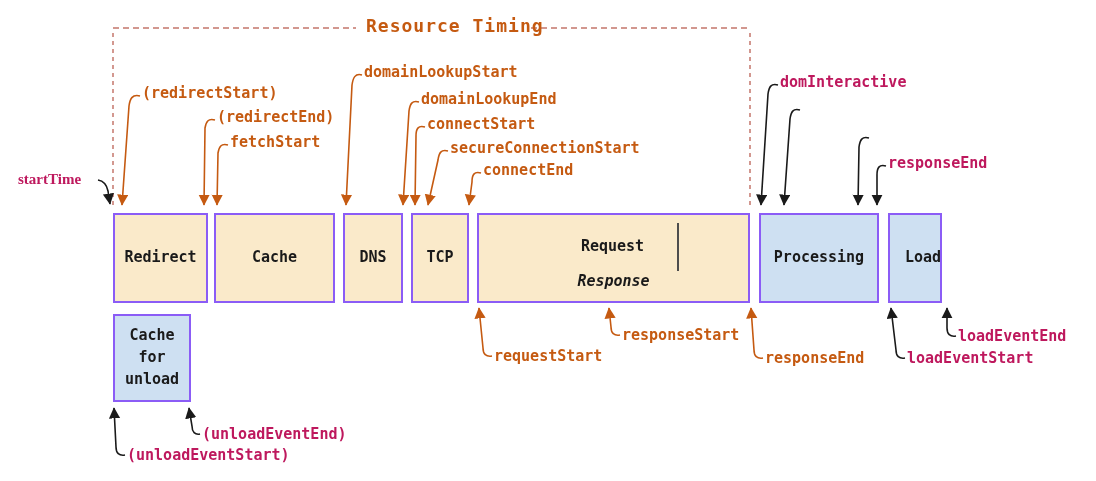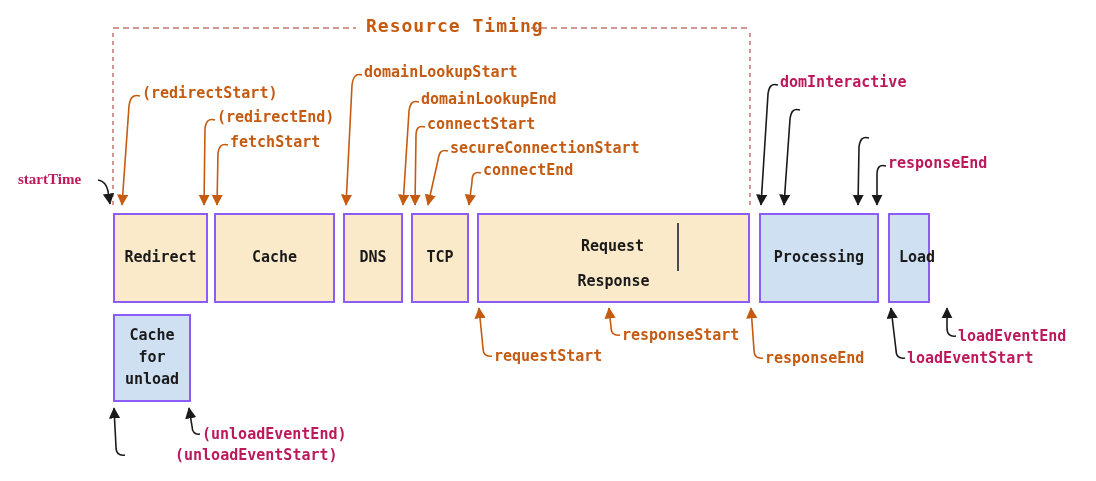--- a/index.html
+++ b/index.html
@@ -17,21 +17,21 @@
     display:flex;align-items:center;justify-content:center;text-align:center;
     font-size:15px;color:#1a1a1a;font-weight:bold;line-height:1.45;
   }
   .tan{background:#FAEACA;}
   .blue{background:#CEE0F2;}
   .reqres{padding:8px;flex-direction:column;}
   .reqres .cell{
     height:100%;display:flex;align-items:center;justify-content:center;
   }
   .reqres .cell.first{width:129px;border-right:2px solid #4d4d4d;}
-  .reqres .cell.second{flex:1;}
+  .reqres .cell.second{flex:1;font-style:italic;}
   .lbl{
     position:absolute;font-size:15px;font-weight:bold;white-space:nowrap;line-height:1.2;
   }
   .lbl-o{color:#C55A11;}
   .lbl-k{color:#be185d;}
 </style>
 </head>
 <body>
 
 <div class="canvas">
@@ -104,21 +104,21 @@
     <div class="cell first">
       <span>Request</span>
     </div>
     <div class="cell second">
       <span>Response</span>
     </div>
   </div>
   <div class="box blue" style="left:759px;top:213px;width:120px;height:90px;">
     <span>Processing</span>
   </div>
-  <div class="box blue" style="left:888px;top:213px;width:42px;height:90px;padding-left:16px;">
+  <div class="box blue" style="left:888px;top:213px;width:54px;height:90px;padding-left:16px;">
     <span>Load</span>
   </div>
   <div class="box blue" style="left:113px;top:314px;width:78px;height:88px;padding:0 4px;">
     <span>Cache for unload</span>
   </div>
 
   <div class="lbl lbl-o" style="left:142px;top:84px;">(redirectStart)</div>
   <div class="lbl lbl-o" style="left:217px;top:108px;">(redirectEnd)</div>
   <div class="lbl lbl-o" style="left:230px;top:133px;">fetchStart</div>
   <div class="lbl lbl-o" style="left:364px;top:63px;">domainLookupStart</div>
@@ -131,15 +131,15 @@
   <div class="lbl lbl-k" style="left:780px;top:73px;">domInteractive</div>
   <div class="lbl lbl-k" style="left:888px;top:154px;">responseEnd</div>
 
   <div class="lbl lbl-o" style="left:494px;top:347px;">requestStart</div>
   <div class="lbl lbl-o" style="left:622px;top:326px;">responseStart</div>
   <div class="lbl lbl-o" style="left:765px;top:349px;">responseEnd</div>
 
   <div class="lbl lbl-k" style="left:907px;top:349px;">loadEventStart</div>
   <div class="lbl lbl-k" style="left:958px;top:327px;">loadEventEnd</div>
   <div class="lbl lbl-k" style="left:202px;top:425px;">(unloadEventEnd)</div>
-  <div class="lbl lbl-k" style="left:127px;top:446px;margin-left:48px;">(unloadEventStart)</div>
+  <div class="lbl lbl-k" style="left:127px;top:446px;">(unloadEventStart)</div>
 
 </div>
 
 </body></html>

